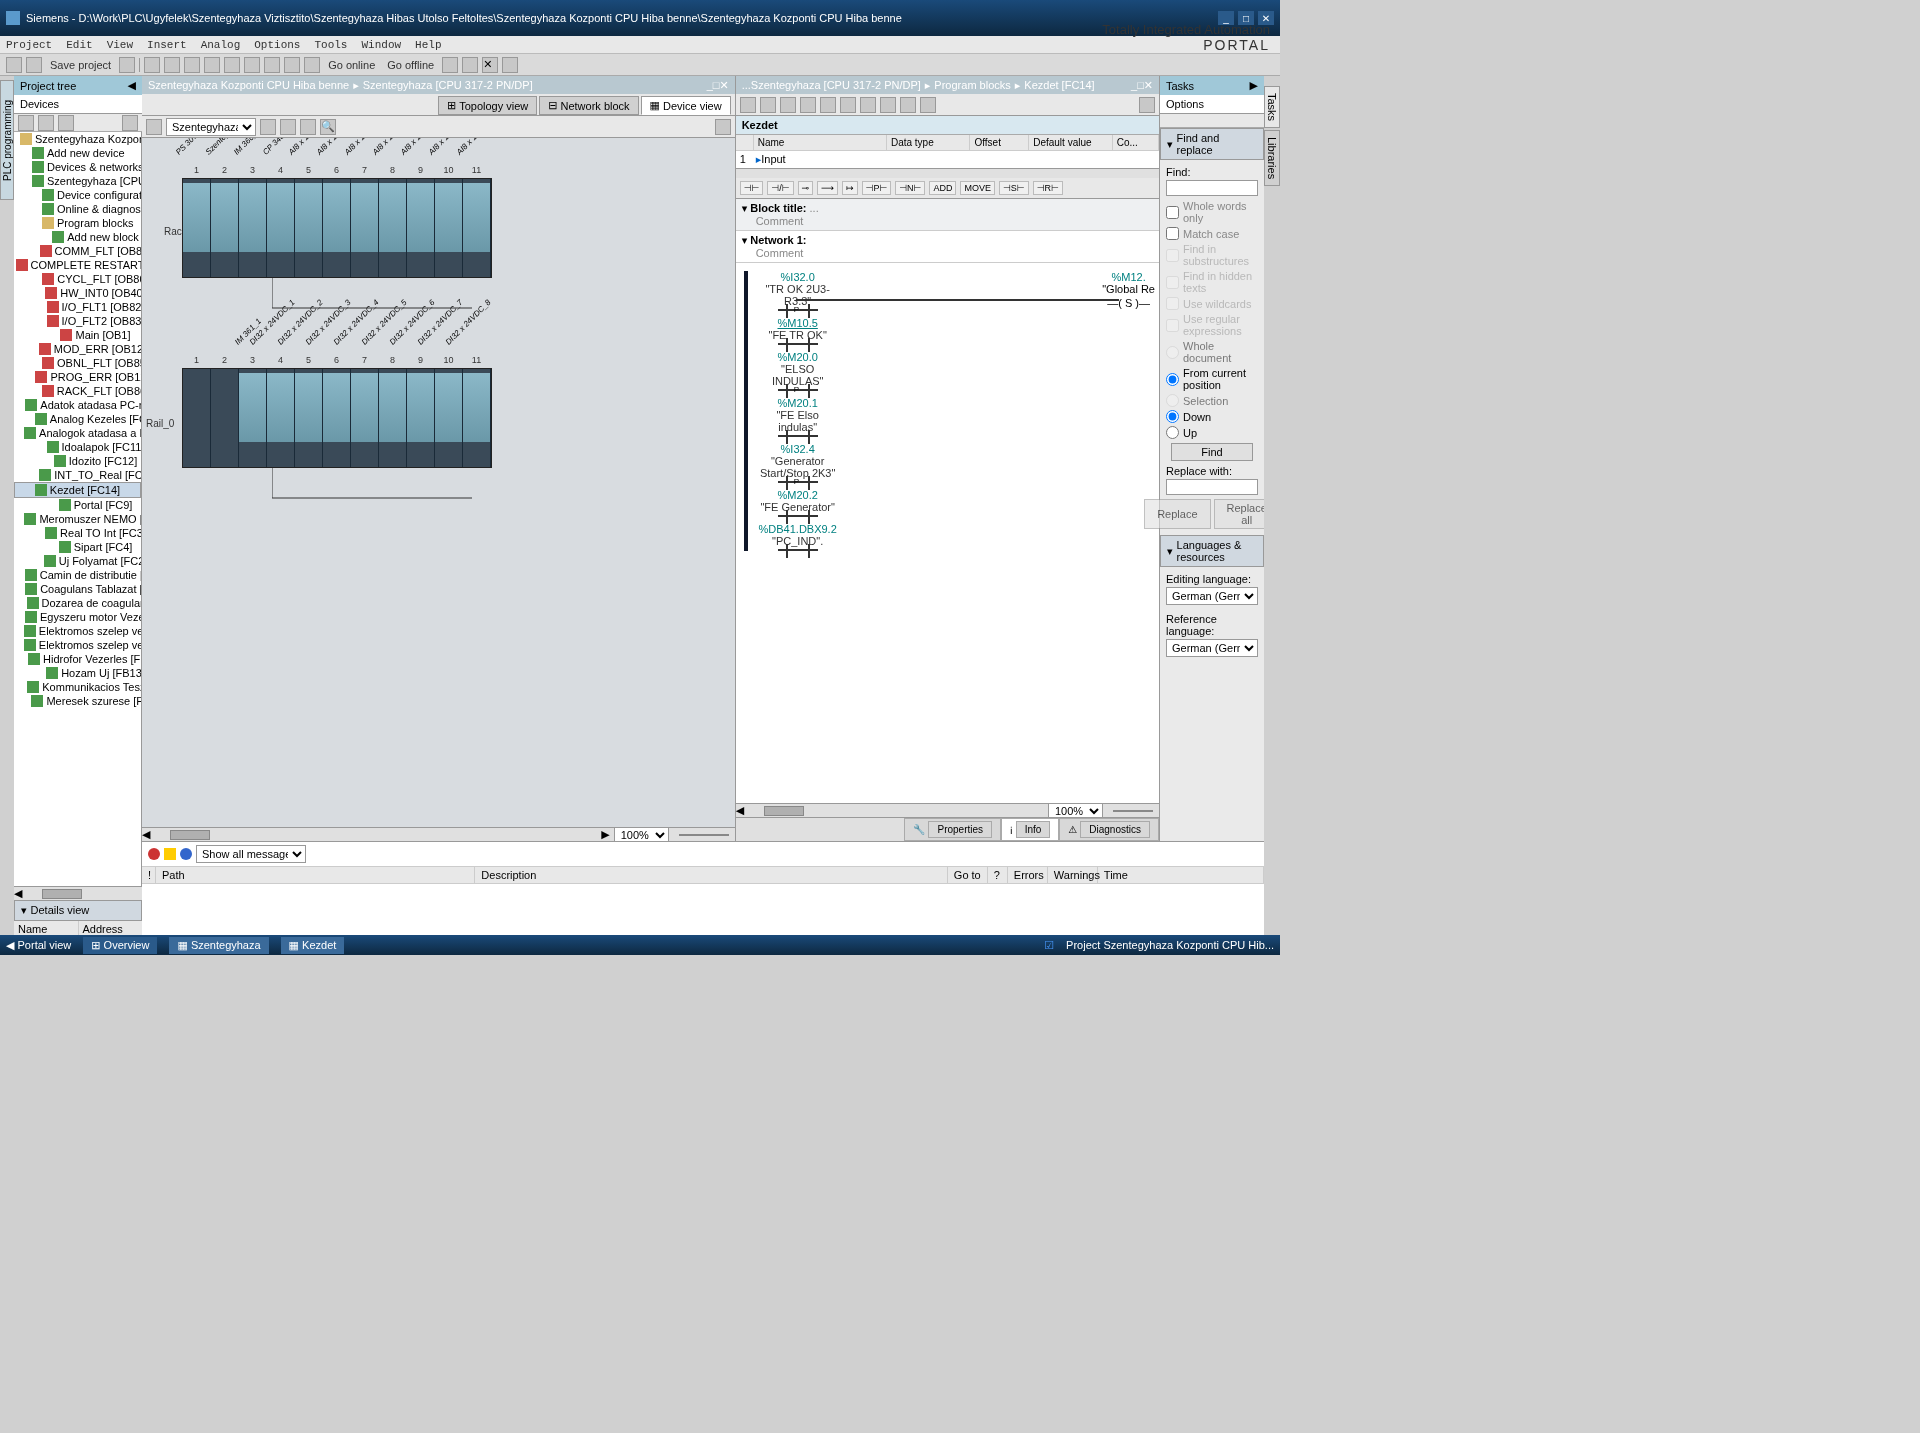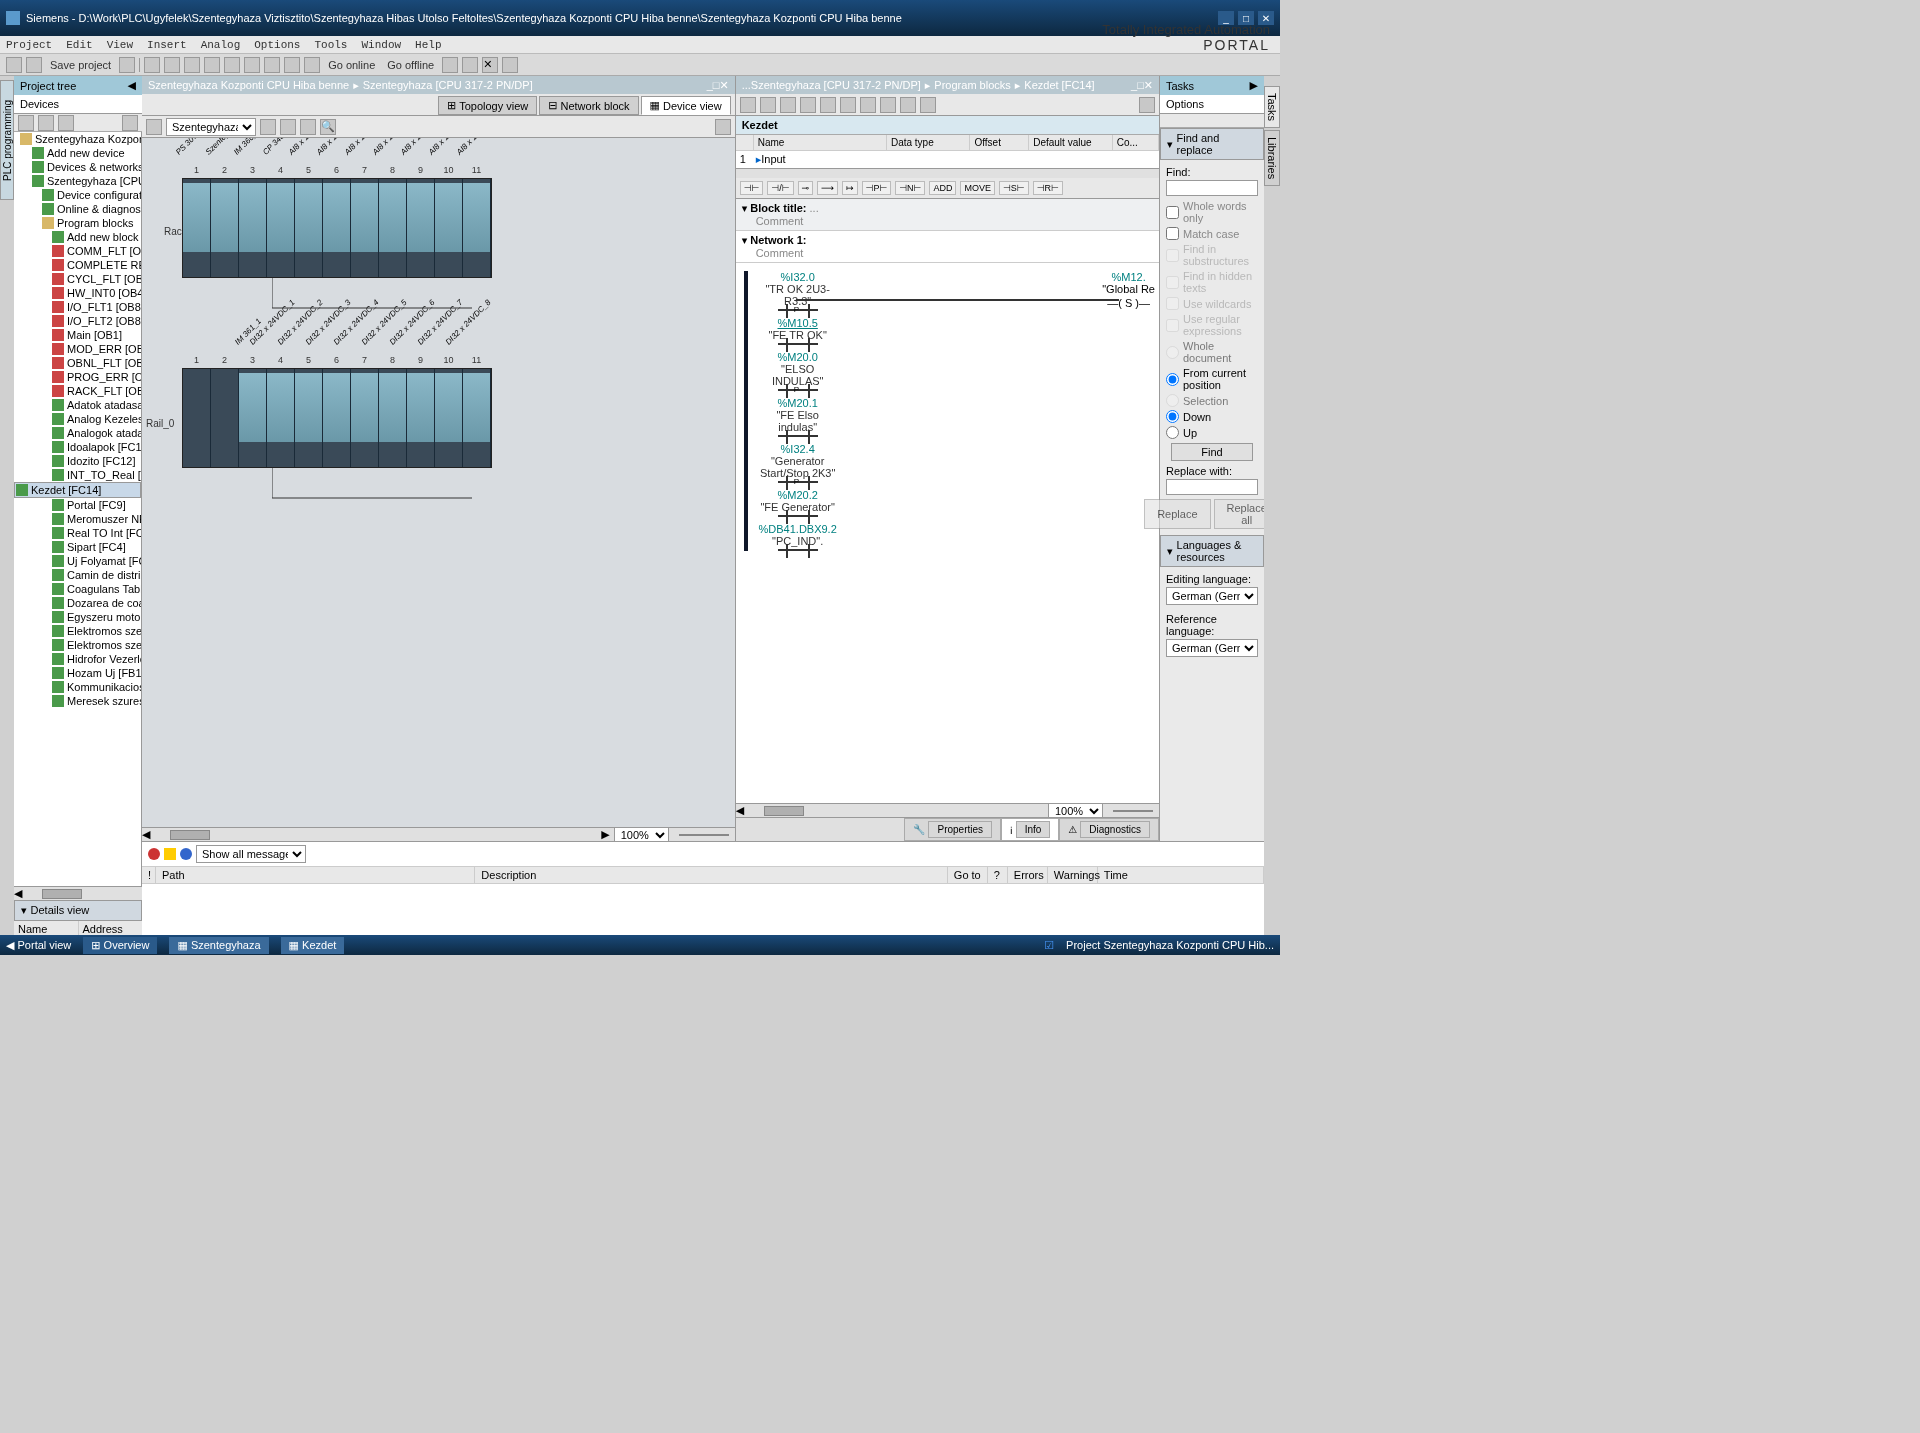--- a/index.html
+++ b/index.html
@@ -21,21 +21,21 @@
 .ptlabel{background:#a0c8d8;padding:3px 6px;display:flex;align-items:center;justify-content:space-between;}
 .devices{background:#fff;border-bottom:1px solid #999;padding:3px 6px;display:flex;justify-content:space-between;align-items:center;}
 .dtool{background:#e8e8e8;height:18px;display:flex;align-items:center;padding:0 4px;gap:4px;border-bottom:1px solid #aaa;}
 .tree{flex:1;background:#fff;overflow-y:auto;overflow-x:hidden;border-right:1px solid #999;}
 .tnode{padding:1px 2px 1px 16px;white-space:nowrap;overflow:hidden;text-overflow:ellipsis;cursor:pointer;display:flex;align-items:center;gap:3px;}
 .tnode.sel{background:#c8d8e8;}
 .tnode .ico{width:12px;height:12px;display:inline-block;background:#5a8acc;flex-shrink:0;}
 .tnode .ico.f{background:#d8b868;}
 .tnode .ico.b{background:#4a9a4a;}
 .tnode .ico.r{background:#cc4444;}
-.l1n{padding-left:6px;}.l2n{padding-left:18px;}.l3n{padding-left:28px;}.l4n{padding-left:38px;}
+.l1n{padding-left:6px;}.l2n{padding-left:18px;}.l3n{padding-left:28px;}.l4n{padding-left:38px;justify-content:center;}
 .midcol{flex:1;display:flex;flex-direction:column;}
 .tabbar{background:#b8c8d0;height:18px;display:flex;align-items:center;padding:0 6px;color:#fff;font-size:10px;}
 .tabbar .bc{display:flex;gap:4px;align-items:center;}
 .viewtabs{background:#e8e8e8;height:22px;display:flex;align-items:flex-end;justify-content:flex-end;padding:0 4px;border-bottom:1px solid #999;}
 .vtab{padding:2px 8px;background:#d0d0d0;border:1px solid #999;margin-left:2px;cursor:pointer;display:flex;align-items:center;gap:3px;}
 .vtab.active{background:#fff;border-bottom:1px solid #fff;}
 .etool{background:#e8e8e8;height:22px;display:flex;align-items:center;padding:0 4px;gap:4px;border-bottom:1px solid #999;}
 .hwpane{flex:1;background:#d8dce0;overflow:auto;position:relative;}
 .rack{position:absolute;background:#3a4a58;border:1px solid #222;}
 .rack-num{position:absolute;top:-14px;width:100%;text-align:center;font-size:9px;color:#333;}

